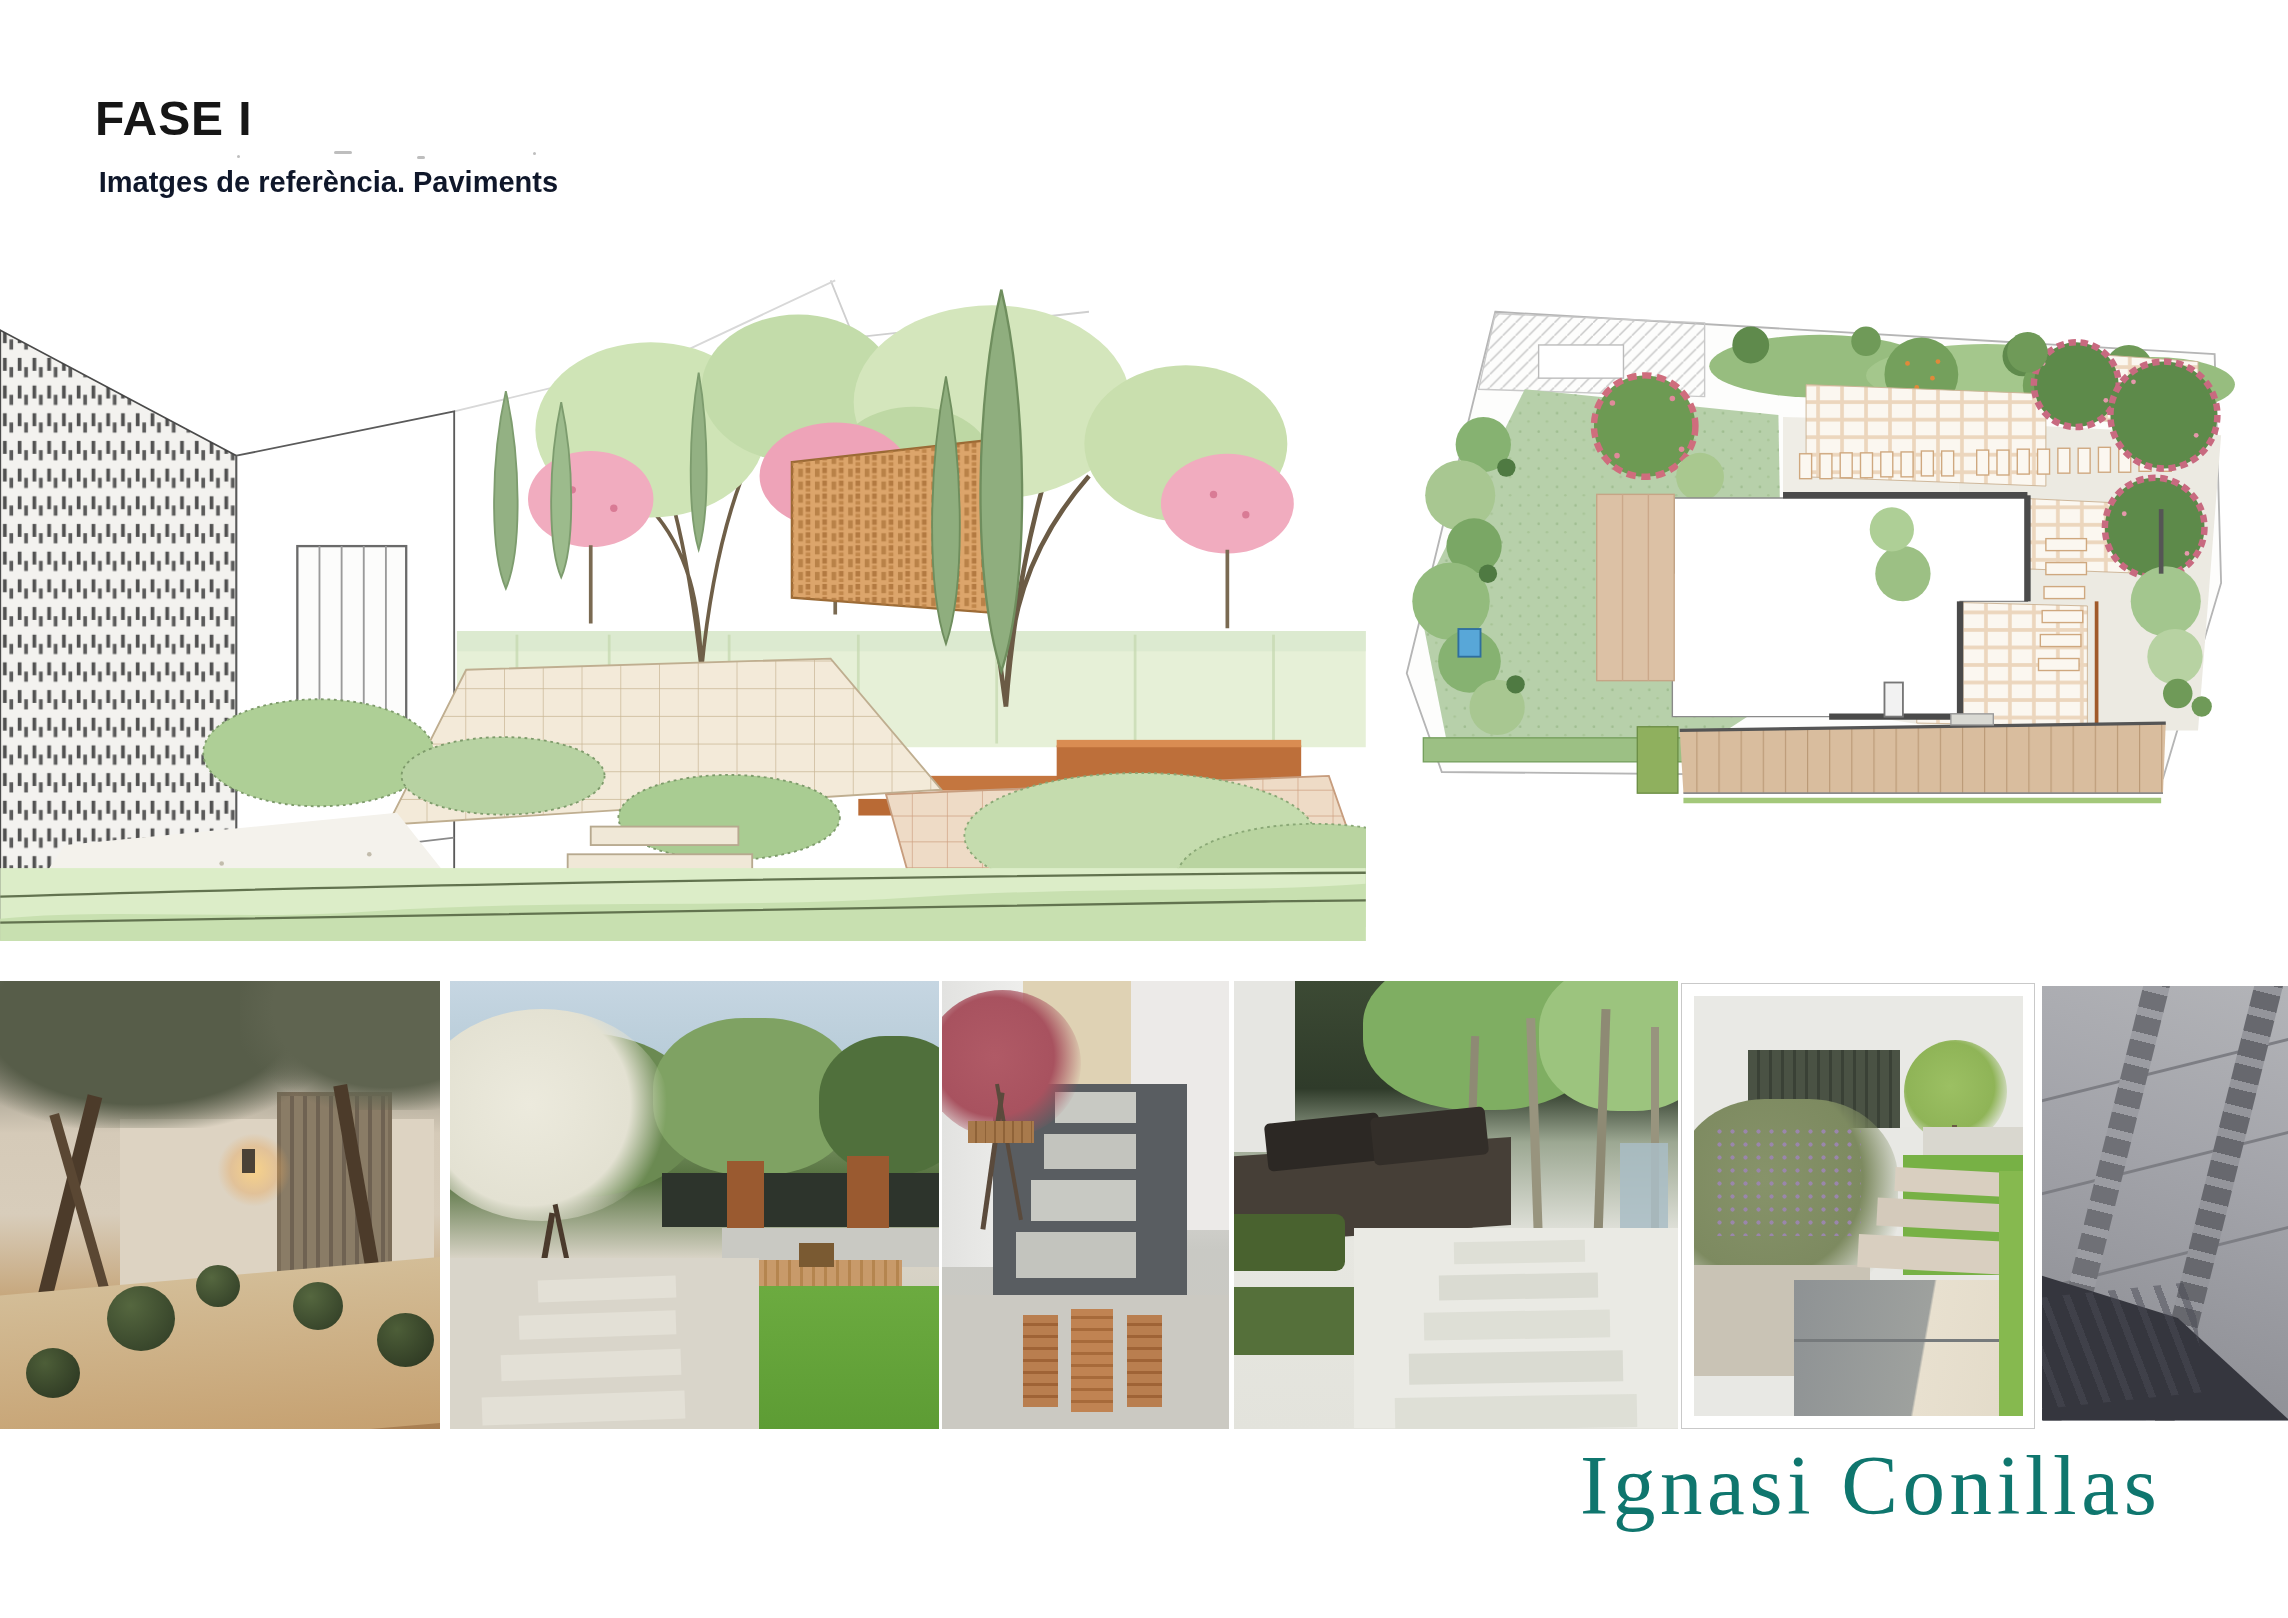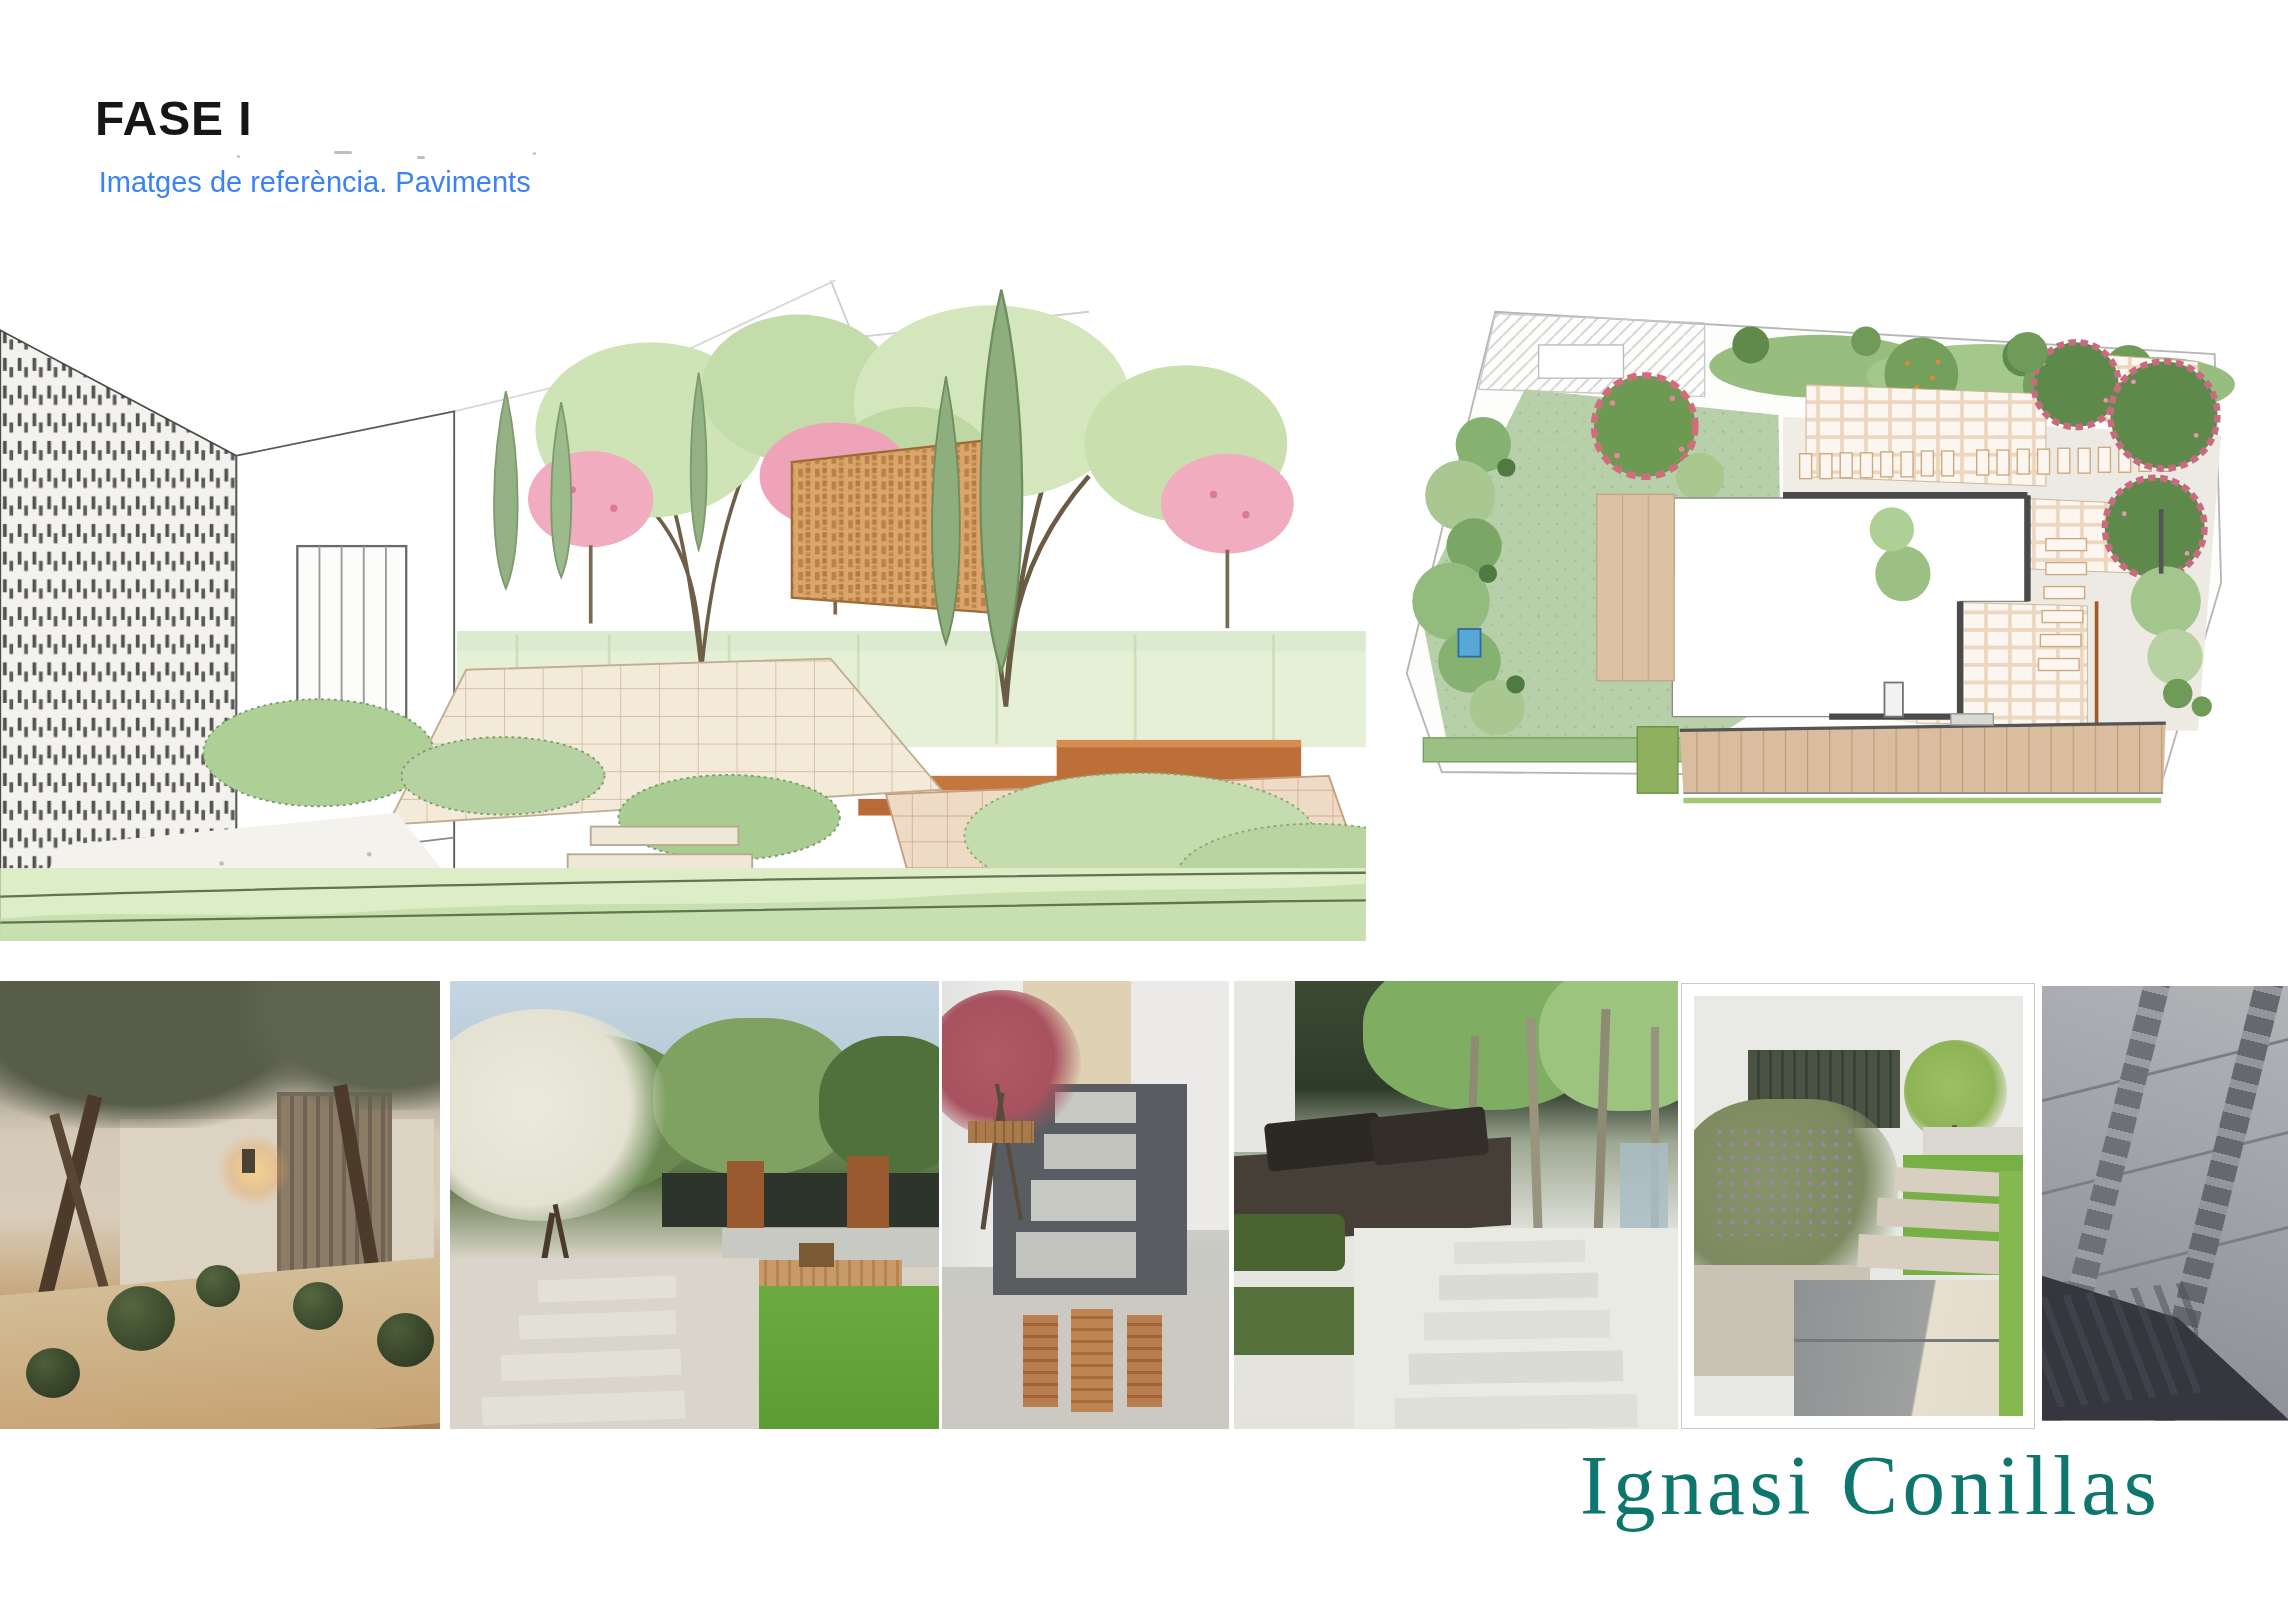--- a/index.html
+++ b/index.html
@@ -10,21 +10,21 @@
   .doc-header{position:absolute;left:95px;top:56px;width:1015px;margin-top:35px;}
   .phase-title{margin:0;font-size:48px;font-weight:600;color:#161616;letter-spacing:0.9px;}
   .project-subtitle{margin:7.4px 0 0 3.7px;font-size:39px;font-weight:400;color:#5a5a5a;}
   .ref-line{margin:11px 0 0 3.7px;font-size:27px;color:#575757;}
   .faded-artifacts{position:relative;height:14.8px;margin:3.7px 0 0 3.7px;width:480px;}
   .faded-artifacts i{position:absolute;background:#9b9b9b;opacity:.65;height:2.8px;border-radius:1.8px;}
   .fa1{left:138px;top:5.5px;width:3.7px;}
   .fa2{left:235px;top:1.8px;width:18.5px;}
   .fa3{left:318px;top:6.5px;width:8.3px;}
   .fa4{left:434px;top:2.8px;width:3.7px;}
-  .section-label{margin:1.8px 0 0 3.7px;font-size:29px;font-weight:400;color:#3b82f6;}
+  .section-label{margin:1.8px 0 0 3.7px;font-size:29px;font-weight:700;color:#0f172a;}
 
   
   .sketch-wrap{position:absolute;left:0;top:273px;width:1366px;height:668px;}
   .plan-wrap{position:absolute;left:1386px;top:297px;width:854px;height:522px;}
 
   
   .photo{position:absolute;top:981px;height:448px;overflow:hidden;background:#dddad2;}
   .ph{position:absolute;}
   .dots-warm{background-image:radial-gradient(#00000026 1.1px, transparent 1.5px);background-size:7.4px 7.4px;}
   .dots-light{background-image:radial-gradient(#00000018 1px, transparent 1.4px);background-size:6.5px 6.5px;}

